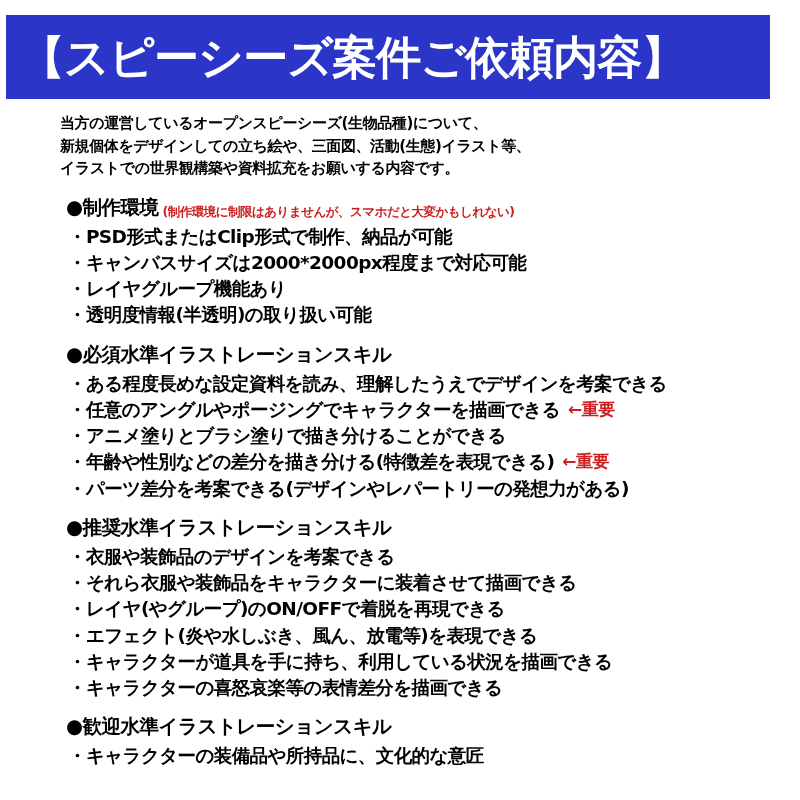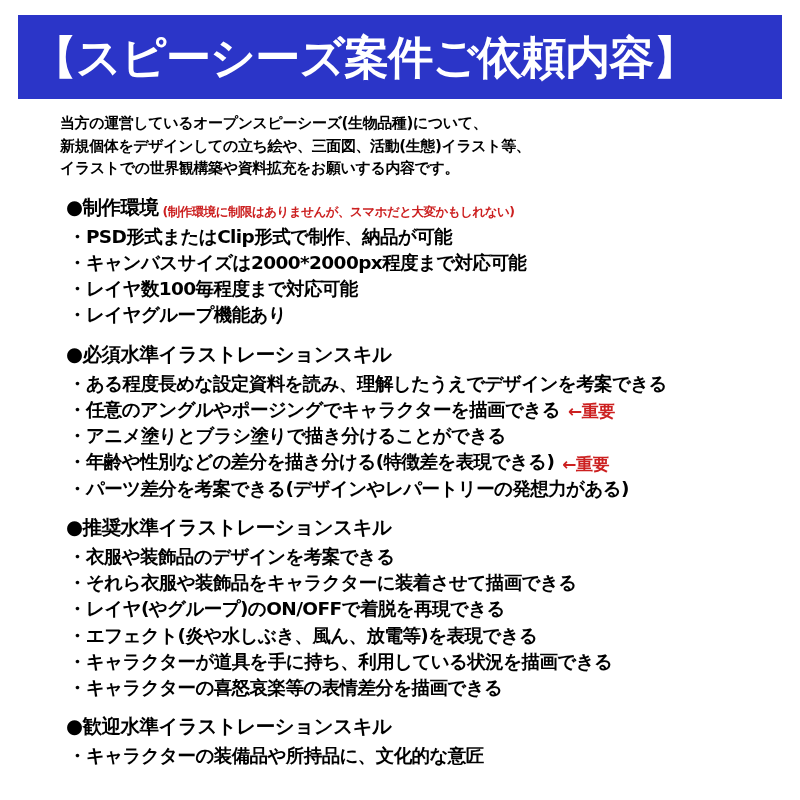--- a/index.html
+++ b/index.html
@@ -15,21 +15,21 @@
     overflow: hidden;
   }
   .page {
     position: relative;
     width: 800px;
     height: 800px;
     box-sizing: border-box;
   }
   .title-banner {
     position: absolute;
-    left: 18px;
+    left: 6px;
     top: 15px;
     width: 764px;
     height: 84px;
     background: #2b35c8;
     display: flex;
     align-items: center;
     box-sizing: border-box;
   }
   .title-text {
     color: #ffffff;
@@ -74,21 +74,21 @@
     letter-spacing: -0.5px;
   }
   .bullet {
     font-size: 18.5px;
     font-weight: bold;
     letter-spacing: -0.6px;
     line-height: 1.42;
     margin: 0 0 0 8px;
     white-space: nowrap;
     display: flex;
-    align-items: flex-end;
+    align-items: flex-start;
   }
   .bullet .txt { display: inline-block; }
   .emph {
     color: #cc2020;
     font-size: 17px;
     font-weight: bold;
     margin-left: 8px;
     letter-spacing: -0.5px;
   }
 </style>
@@ -114,24 +114,24 @@
         <span>●制作環境</span>
         <span class="sec-note">(制作環境に制限はありませんが、スマホだと大変かもしれない)</span>
       </div>
       <div class="bullet">
           <span class="txt">・PSD形式またはClip形式で制作、納品が可能</span>
         </div>
       <div class="bullet">
           <span class="txt">・キャンバスサイズは2000*2000px程度まで対応可能</span>
         </div>
       <div class="bullet">
-          <span class="txt">・レイヤ数100毎程度まで対応可能</span>
+          <span class="txt">・レイヤグループ機能あり</span>
         </div>
       <div class="bullet">
-          <span class="txt">・レイヤグループ機能あり</span>
+          <span class="txt">・透明度情報(半透明)の取り扱い可能</span>
         </div>
     </div>
 
     <div class="section">
       <div class="sec-head">
         <span>●必須水準イラストレーションスキル</span>
       </div>
       <div class="bullet">
           <span class="txt">・ある程度長めな設定資料を読み、理解したうえでデザインを考案できる</span>
         </div>

